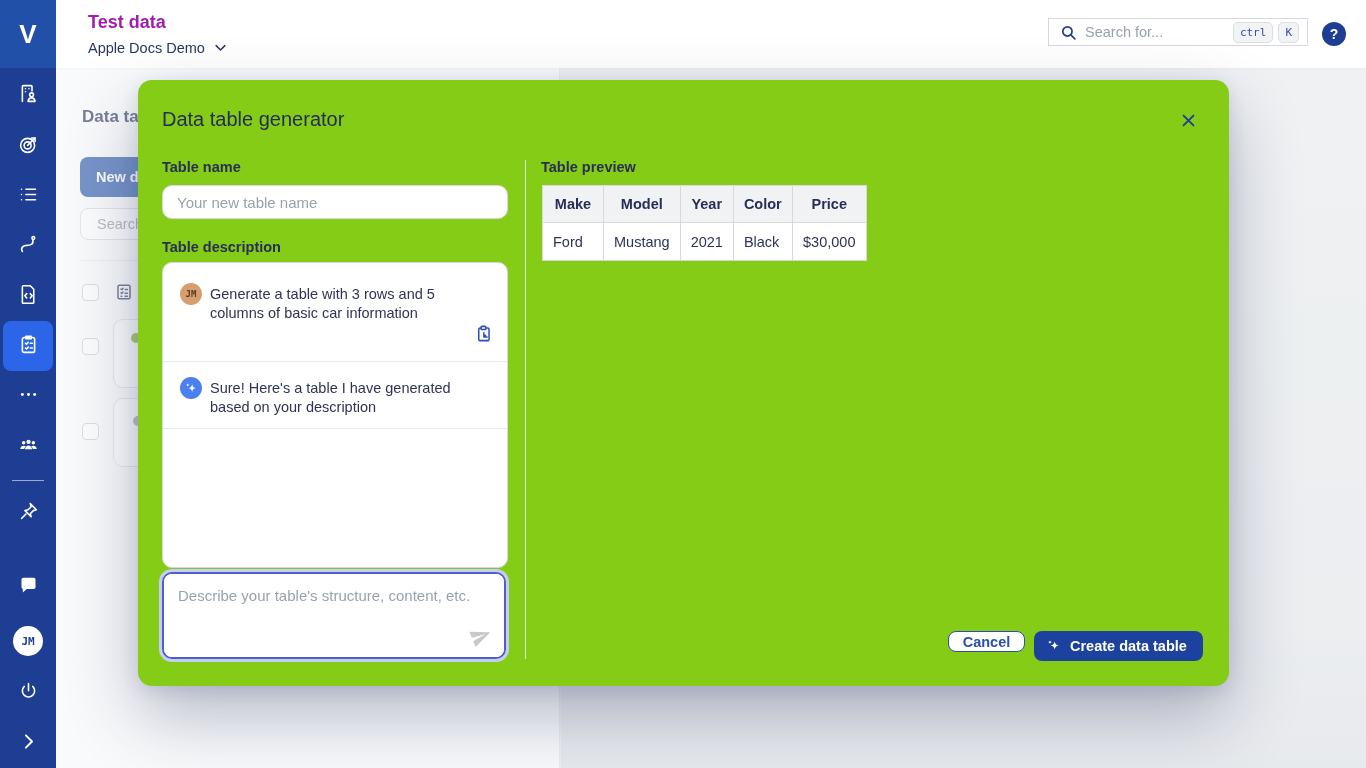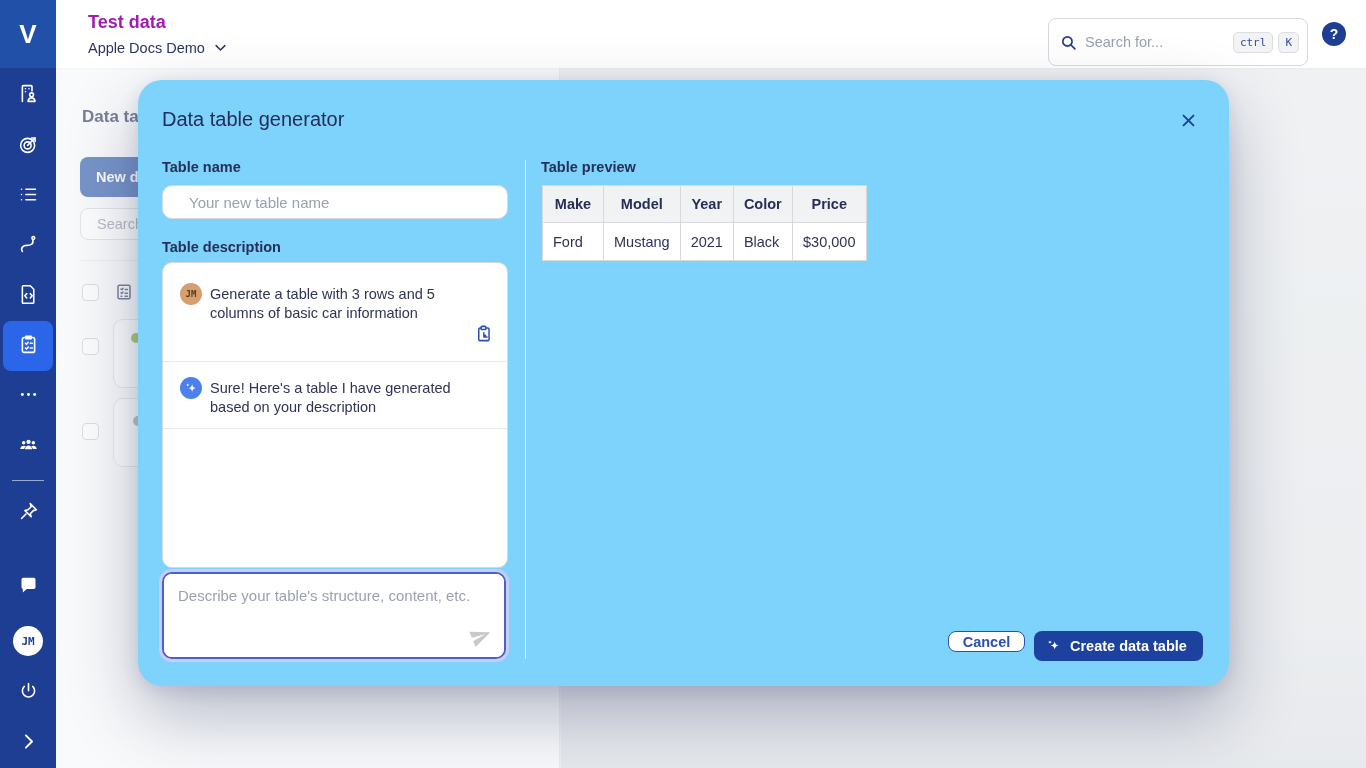--- a/index.html
+++ b/index.html
@@ -17,22 +17,22 @@
   .side-active { position:absolute; left:3px; width:50px; height:50px; border-radius:8px; background:#2c66e8; }
   .side-divider { position:absolute; left:12px; width:32px; height:1px; background:rgba(255,255,255,.55); }
   .side-avatar { position:absolute; left:13px; width:30px; height:30px; border-radius:50%; background:#fff;
     color:#1e3e94; font-weight:bold; font-size:11px; display:flex; align-items:center; justify-content:center;
     font-family:"DejaVu Sans Mono", monospace; cursor:pointer; }
   
   .header { position:absolute; left:56px; top:0; width:1310px; height:68px; background:#fff; z-index:4;
     box-shadow:0 1px 2px rgba(30,40,90,.05); }
   .page-title { position:absolute; left:32px; top:12px; font-size:18px; font-weight:bold; color:#a21caf; }
   .workspace { position:absolute; left:32px; top:40px; font-size:14.5px; color:#2b3565; display:flex; align-items:flex-start; gap:8px; cursor:pointer; }
-  .searchbox { position:absolute; left:992px; top:18px; width:260px; height:48px; background:#fff;
-    border:1px solid #d6d8de; border-radius:8px; display:flex; align-items:center; padding:0 8px 0 11px; }
+  .searchbox { position:absolute; left:992px; top:18px; width:260px; height:28px; background:#fff;
+    border:1px solid #d6d8de; border-radius:0; display:flex; align-items:center; padding:0 8px 0 11px; }
   .searchbox input { border:none; outline:none; flex:1; font-size:14.5px; color:#3a4163; min-width:0;
     font-family:"Liberation Sans", sans-serif; background:transparent; }
   .searchbox input::placeholder { color:#9aa1ae; }
   .kbd { background:#f2f3f5; border:1px solid #dcdee3; border-radius:5px; color:#3b4a9f;
     font-family:"DejaVu Sans Mono", monospace; font-size:11px; padding:3px 6px; margin-left:5px; }
   .help-btn { position:absolute; left:1266px; top:22px; width:24px; height:24px; border-radius:50%;
     background:#1e3e94; color:#fff; font-weight:bold; font-size:14px; display:flex; align-items:center; justify-content:center; cursor:pointer; }
   
   .content { position:absolute; left:56px; top:68px; width:1310px; height:700px; z-index:1; }
   .panel-left { position:absolute; left:0; top:0; width:504px; height:700px; background:#fafbfc; border-right:1px solid #e2e4e8; }
@@ -43,28 +43,28 @@
     font-size:14.5px; font-weight:bold; border:none; border-radius:8px; display:flex; align-items:center; white-space:nowrap; cursor:pointer; }
   .bg-search { position:absolute; left:24px; top:140px; width:200px; height:32px; background:#fff;
     border:1px solid #d6d8de; border-radius:8px; color:#8d93a0; font-size:14.5px; display:flex; align-items:center; padding-left:16px; }
   .bg-divider { position:absolute; left:24px; top:192px; width:440px; height:1px; background:#e5e6e9; }
   .bg-checkbox { position:absolute; width:17px; height:17px; border:1px solid #c9ccd2; border-radius:4px; background:#fff; cursor:pointer; }
   .bg-table-icon { position:absolute; left:59px; top:215px; color:#27325f; }
   .bg-card { position:absolute; left:57px; width:120px; height:69px; background:#fff; border:1px solid #dcdee3; border-radius:10px; }
   .status-dot { position:absolute; width:10px; height:10px; border-radius:50%; }
   
   .overlay { position:absolute; left:56px; top:68px; width:1310px; height:700px; background:rgba(248,249,251,.40); z-index:6; }
-  .modal { position:absolute; left:138px; top:80px; width:1091px; height:606px; background:#7dd3fc; border-radius:24px;
+  .modal { position:absolute; left:138px; top:80px; width:1091px; height:606px; background:#84cc16; border-radius:14px;
     box-shadow:0 30px 70px rgba(25,35,85,.30), 0 4px 18px rgba(25,35,85,.12); z-index:7; }
   .modal-title { position:absolute; left:24px; top:28px; font-size:20px; font-weight:500; color:#262c58; }
   .modal-close { position:absolute; left:1034px; top:26px; width:32px; height:32px; display:flex; align-items:center;
     justify-content:center; cursor:pointer; color:#1e3e94; background:none; border:none; }
   .section-label { position:absolute; font-size:14.5px; font-weight:bold; color:#272e58; }
   .name-input { position:absolute; left:24px; top:105px; width:346px; height:34px; border:1px solid #d6d8de;
-    border-radius:10px; padding:0 26px; font-size:15px; color:#3a4163; font-family:"Liberation Sans", sans-serif; outline:none; }
+    border-radius:10px; padding:0 14px; font-size:15px; color:#3a4163; font-family:"Liberation Sans", sans-serif; outline:none; }
   .name-input::placeholder { color:#9aa1ae; }
   .chat-box { position:absolute; left:24px; top:182px; width:346px; height:306px; border:1px solid #d6d8de; border-radius:10px; background:#fff; overflow:hidden; }
   .msg { position:absolute; left:0; width:100%; }
   .avatar { position:absolute; left:17px; top:0; width:22px; height:22px; border-radius:50%;
     display:flex; align-items:center; justify-content:center; }
   .avatar-user { background:#d79e6f; color:#5b3a1e; font-size:9px; font-weight:bold; font-family:"DejaVu Sans Mono", monospace; }
   .avatar-ai { background:#4b80ee; }
   .msg-text { position:absolute; left:47px; top:2px; width:258px; font-size:14.5px; line-height:19px; color:#2f3356; }
   .chat-divider { position:absolute; left:0; width:100%; height:1px; background:#e8e9ee; }
   .copy-btn { position:absolute; left:310px; top:61px; width:20px; height:20px; background:none; border:none; cursor:pointer; color:#2b4fae; }

